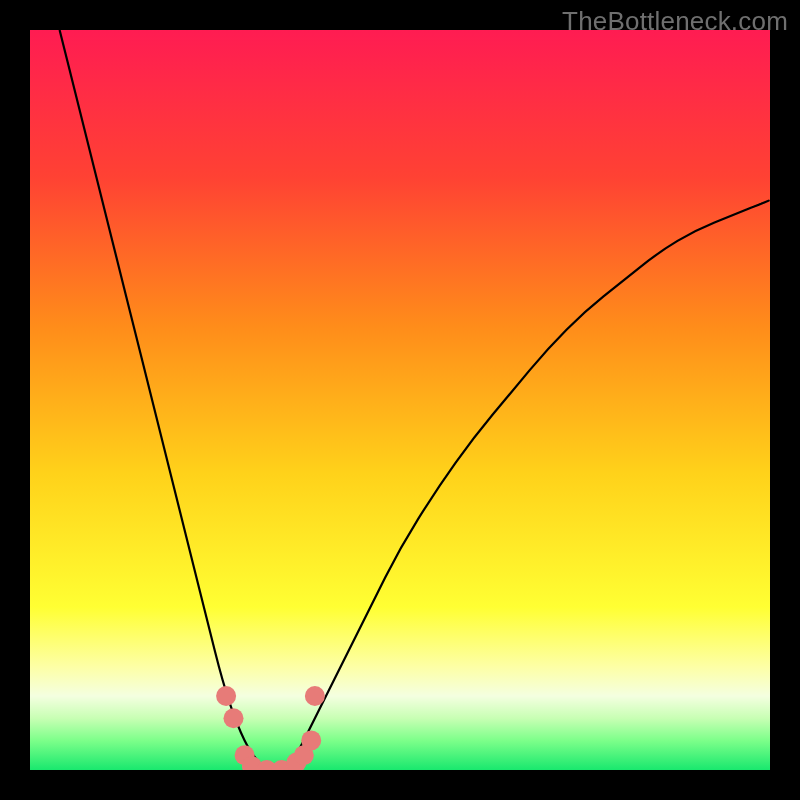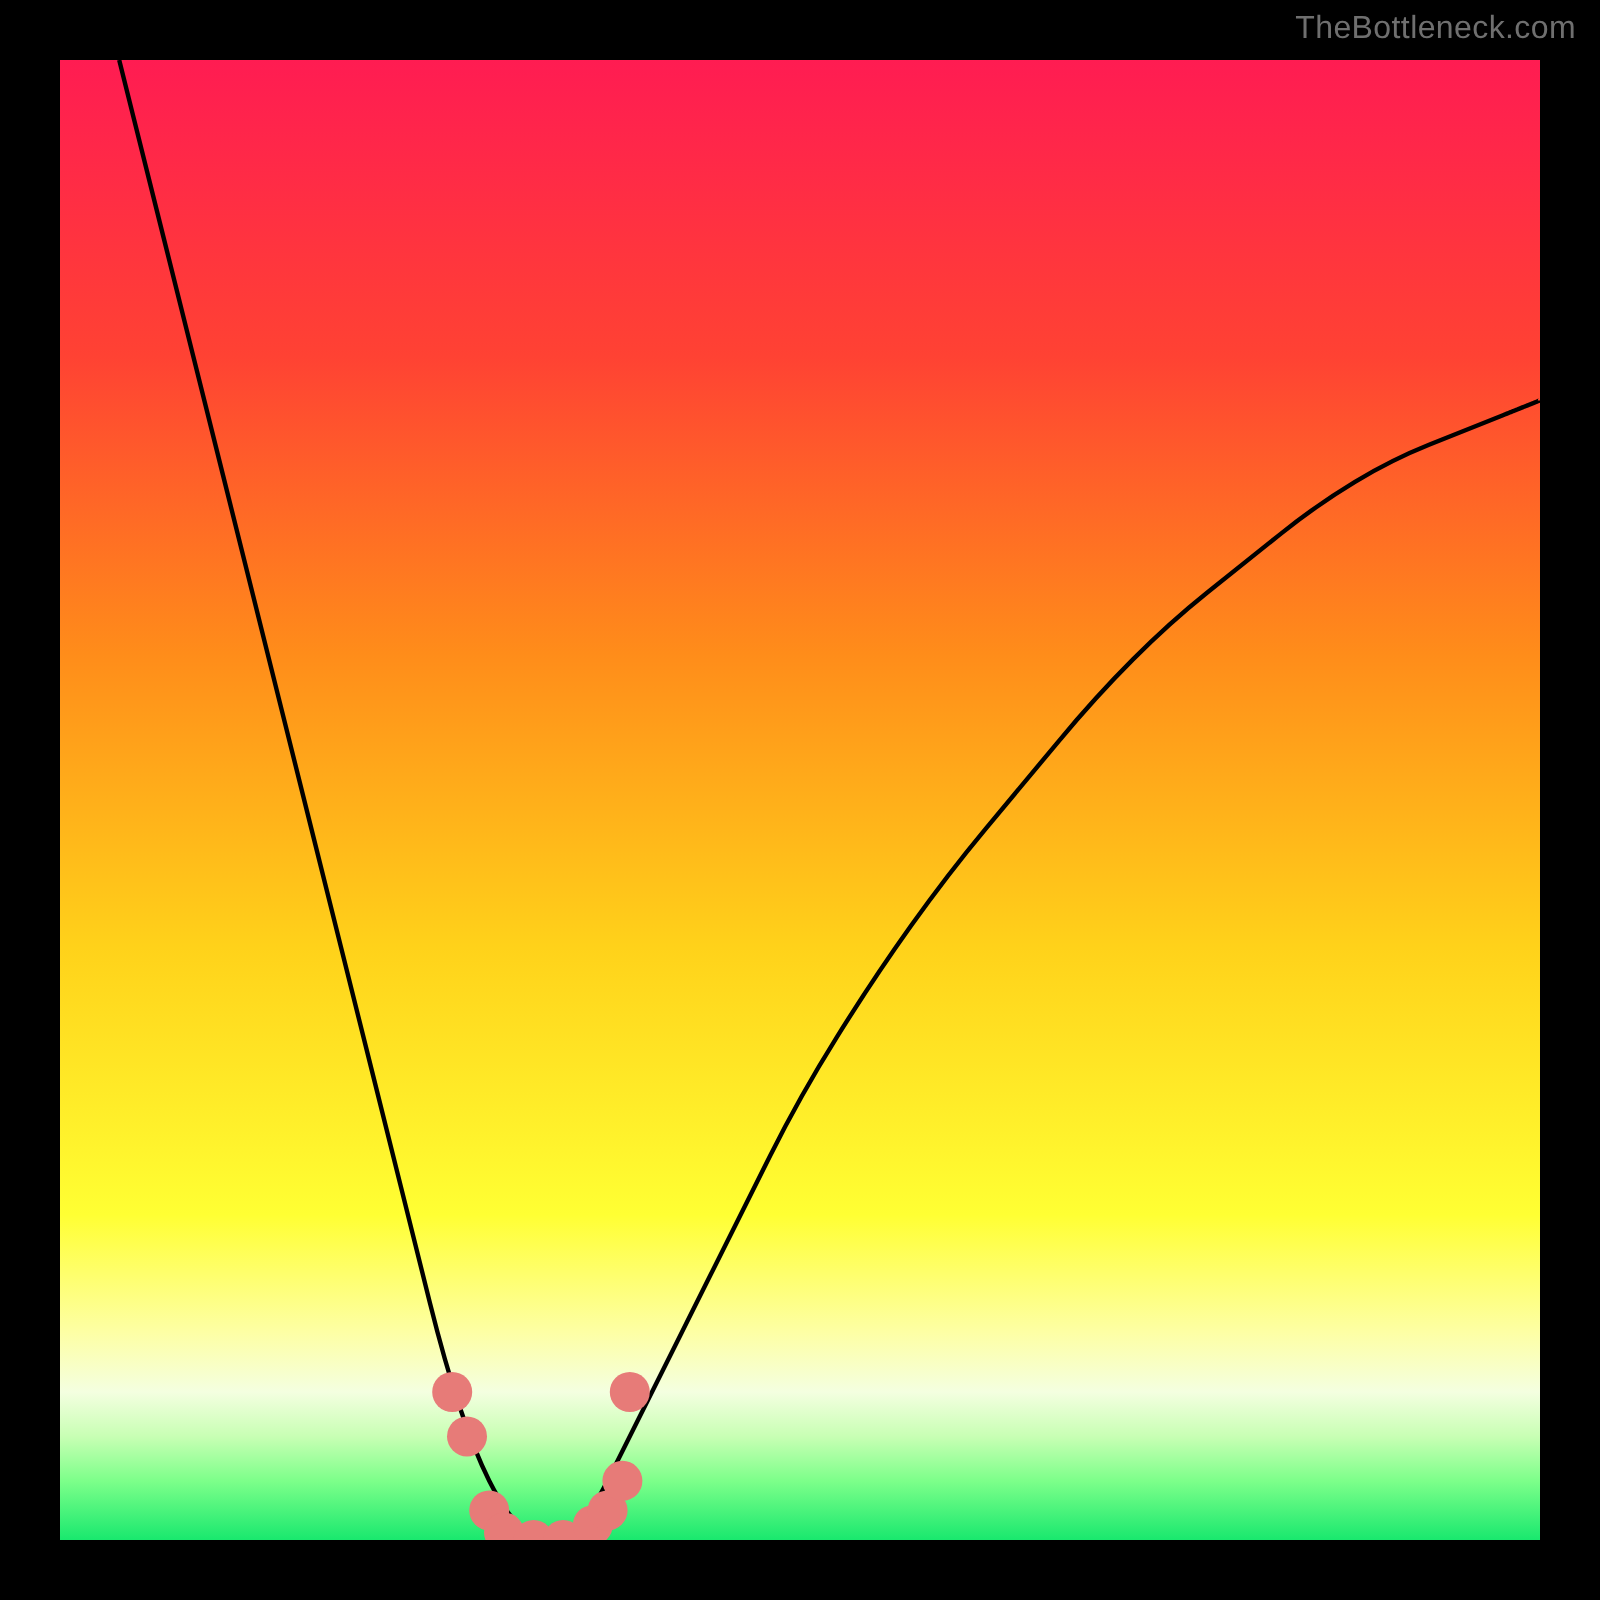--- a/index.html
+++ b/index.html
@@ -23,21 +23,21 @@
     top: 30px;
     width: 740px;
     height: 740px;
     overflow: hidden;
   }
   .watermark {
     position: absolute;
     top: 6px;
     right: 12px;
     color: #6f6f6f;
-    font-size: 16px;
+    font-size: 26px;
     font-weight: 500;
     letter-spacing: 0.2px;
     z-index: 5;
     user-select: none;
   }
   svg {
     display: block;
   }
 </style>
 </head>

